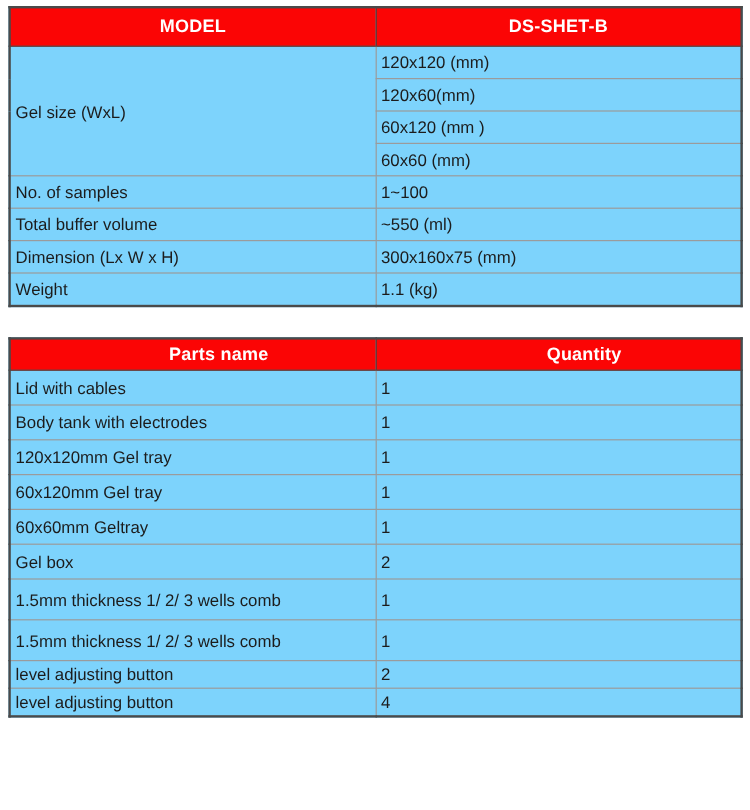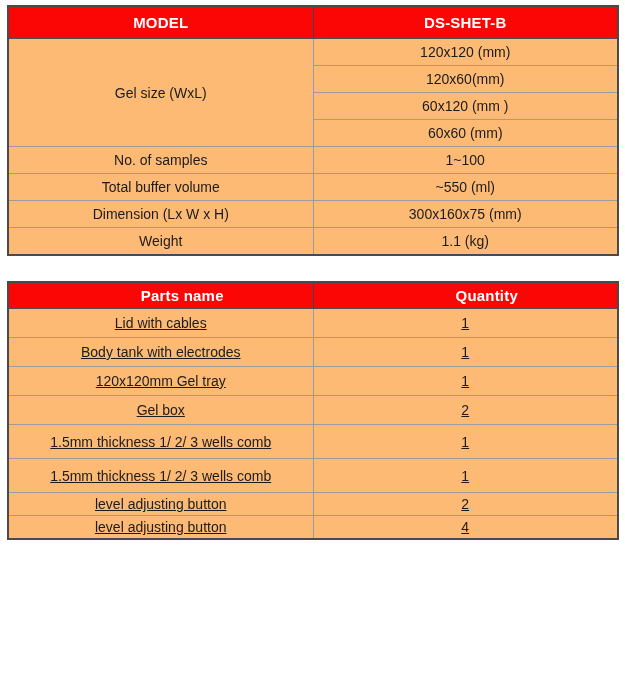--- a/index.html
+++ b/index.html
@@ -13,21 +13,21 @@
     position: relative;
     font-family: "Liberation Sans", sans-serif;
     color: #1c1c1c;
   }
   table {
     position: absolute;
     left: 7px;
     width: 610px;
     border-collapse: collapse;
     table-layout: fixed;
-    background: #fdba74;
+    background: #7dd3fc;
   }
   .spec-table  { top: 5px; }
   .parts-table { top: 281px; }
 
   table { border: 2px solid #4a4a4a; }
 
   th {
     background: #fb0505;
     color: #ffffff;
     font-weight: bold;
@@ -37,27 +37,26 @@
     vertical-align: middle;
     border: 1px solid #454545;
     border-bottom: 1px solid #4f4f4f;
   }
   .spec-table th  { height: 29px; }
   .parts-table th { height: 23px; padding-left: 44px; }
 
   td {
     border: 1px solid #9b9b9b;
     font-size: 14px;
-    text-align: center;
     vertical-align: middle;
     padding: 0 4px;
     color: #1c1c1c;
   }
   .spec-table td  { height: 26px; }
-  .parts-table td { height: 28px; text-decoration: underline; }
+  .parts-table td { height: 28px; }
   .parts-table tr.tall td  { height: 33px; }
   .parts-table tr.short td { height: 22px; }
 
   col.c1 { width: 305px; }
   col.c2 { width: 305px; }
 </style>
 </head>
 <body>
 
 <table class="spec-table">
@@ -122,20 +121,28 @@
     </tr>
     <tr>
       <td>Body tank with electrodes</td>
       <td>1</td>
     </tr>
     <tr>
       <td>120x120mm Gel tray</td>
       <td>1</td>
     </tr>
     <tr>
+      <td>60x120mm Gel tray</td>
+      <td>1</td>
+    </tr>
+    <tr>
+      <td>60x60mm Geltray</td>
+      <td>1</td>
+    </tr>
+    <tr>
       <td>Gel box</td>
       <td>2</td>
     </tr>
     <tr class="tall">
       <td>1.5mm thickness 1/ 2/ 3 wells comb</td>
       <td>1</td>
     </tr>
     <tr class="tall">
       <td>1.5mm thickness 1/ 2/ 3 wells comb</td>
       <td>1</td>

